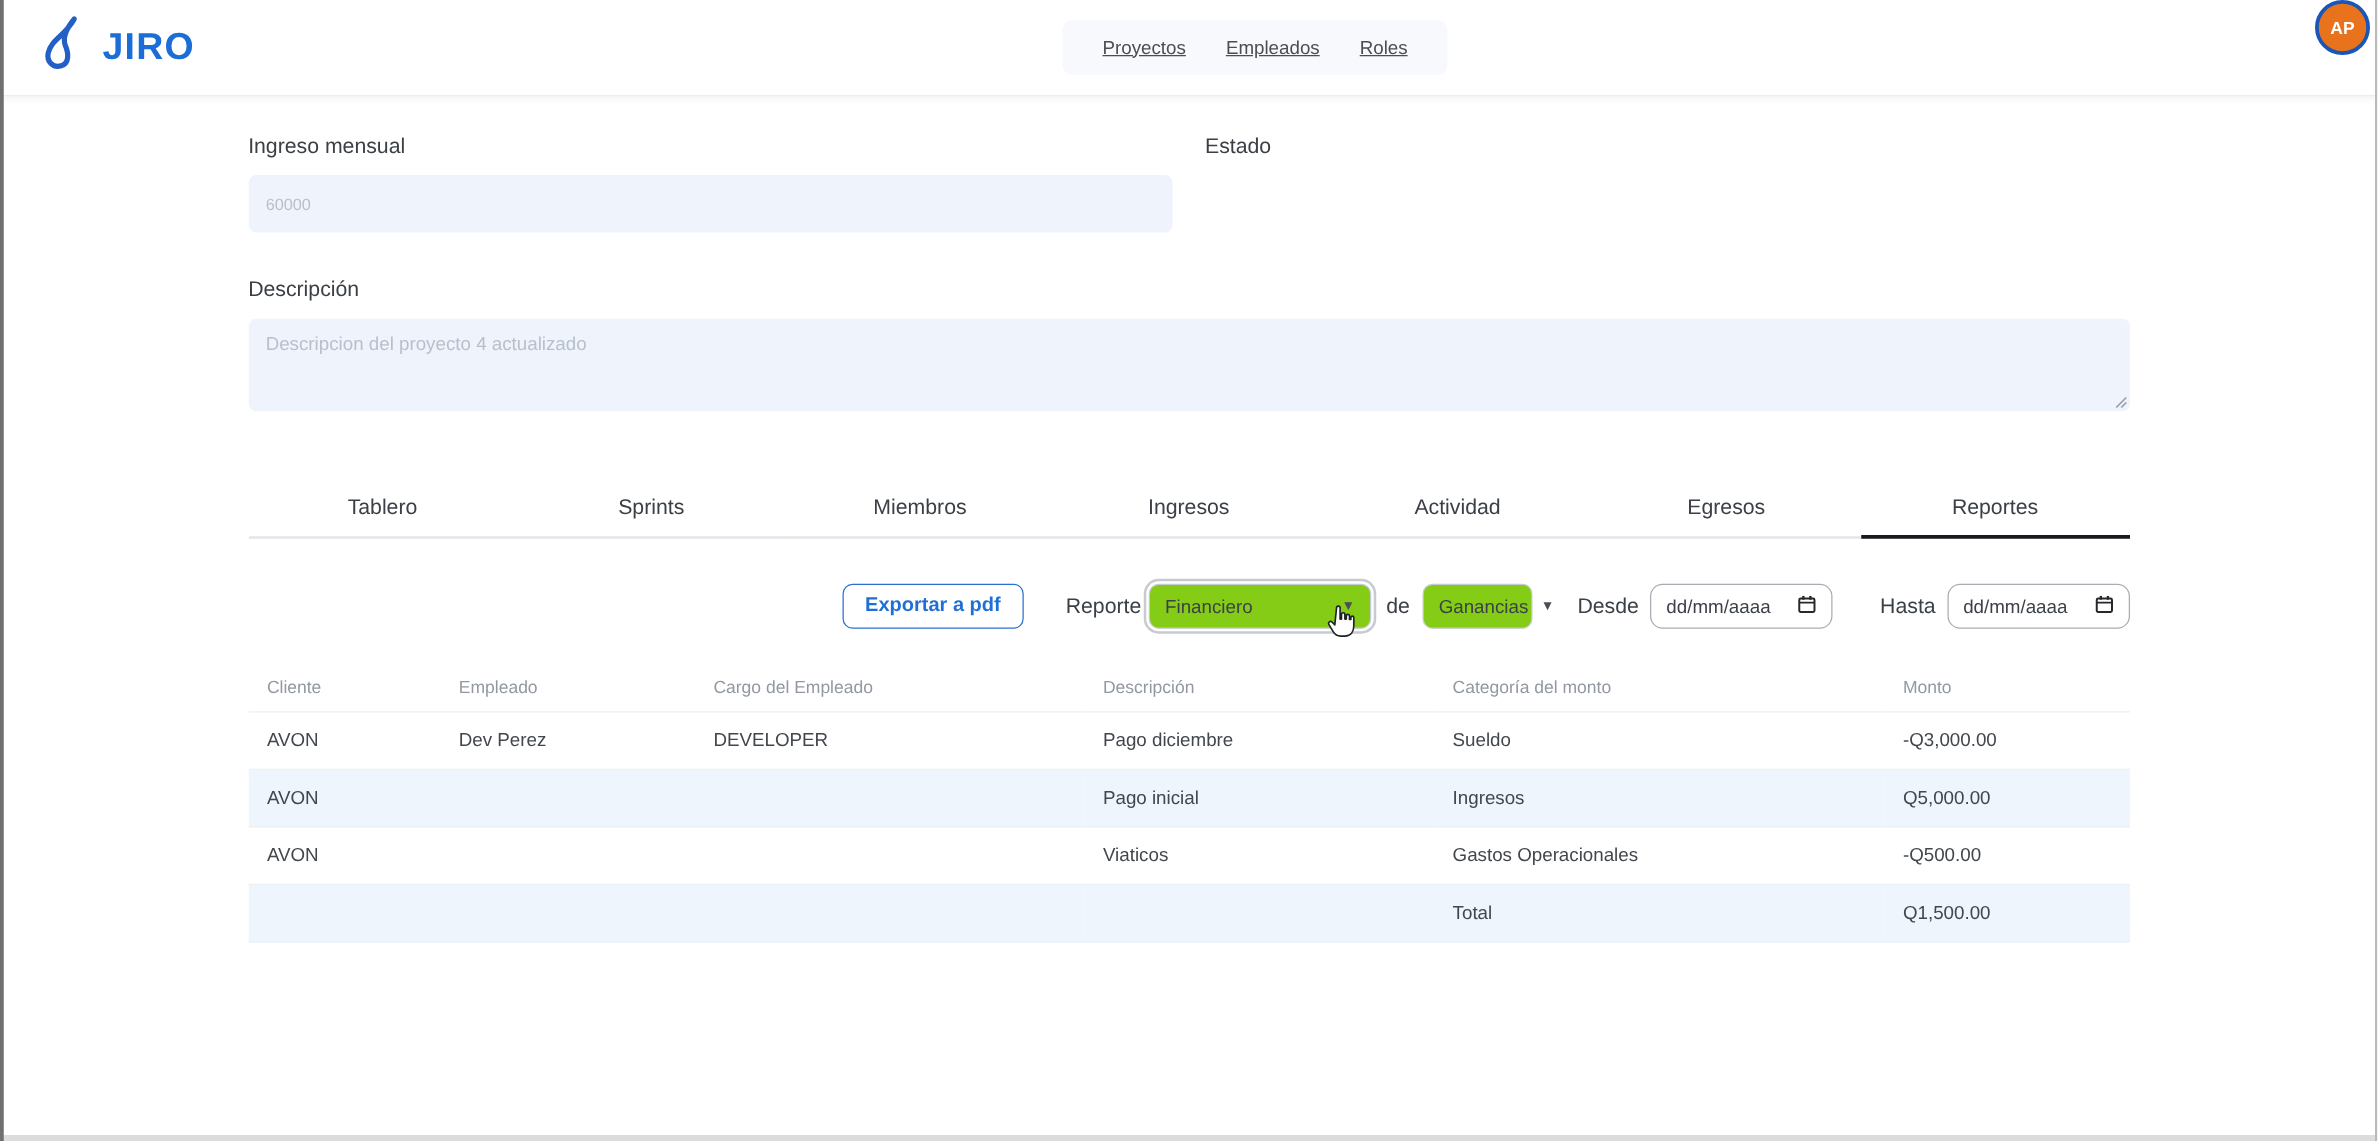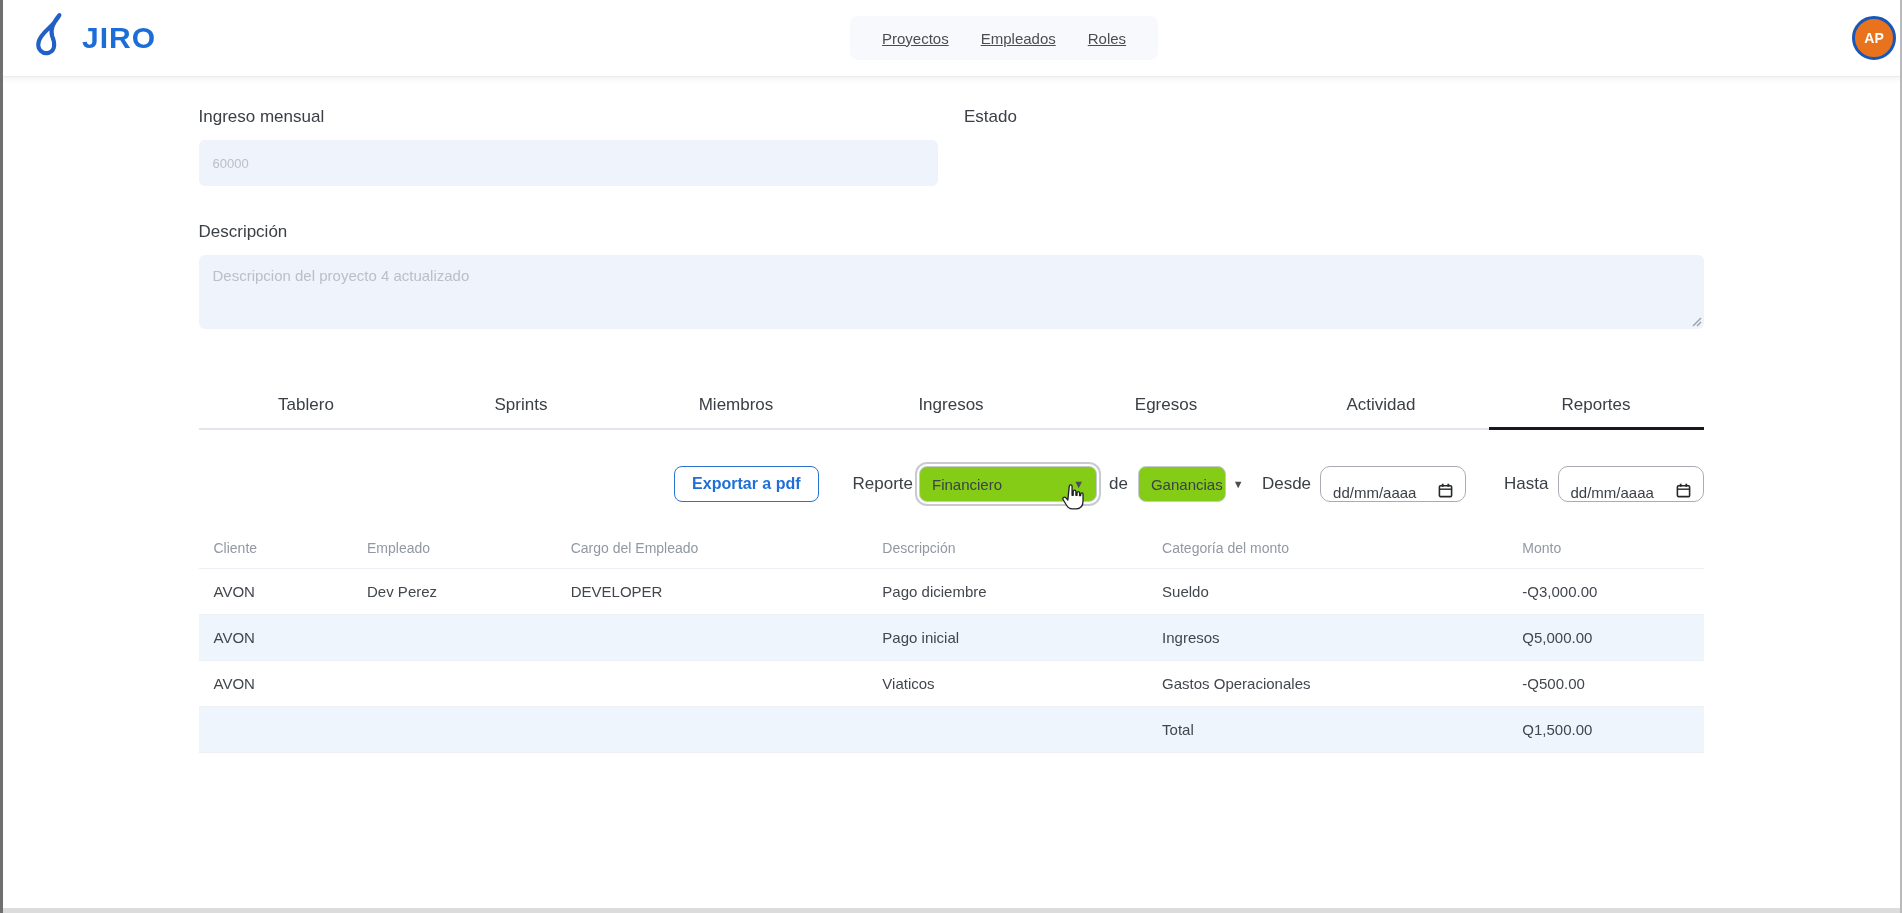--- a/index.html
+++ b/index.html
@@ -13,21 +13,21 @@
   .edge-bottom{ position:absolute; left:0; bottom:0; width:1902px; height:5px; background:#dcdcdc; z-index:49; }
 
   
   .navbar { position:relative; height:77px; background:#fff; border-bottom:1px solid #ececec;
             box-shadow:0 2px 6px rgba(0,0,0,.06); display:flex; align-items:center; padding:0 28px; z-index:10; }
   .brand { display:flex; align-items:center; gap:12px; }
   .brand-name { font-size:30px; font-weight:bold; color:#1b6ed8; letter-spacing:1px; }
   .nav-pill { position:absolute; left:850px; top:16px; height:44px; display:flex; align-items:center;
               background:#f8f9fd; border-radius:8px; padding:0 16px; }
   .nav-link { font-size:15px; color:#494e55; padding:0 16px; cursor:pointer; white-space:nowrap;text-decoration:underline; }
-  .avatar { position:absolute; right:6px; top:16px; width:44px; height:44px; border-radius:50%;
+  .avatar { position:absolute; right:6px; top:0; width:44px; height:44px; border-radius:50%;
             background:#e9731c; border:3px solid #1857b8; display:flex; align-items:center; justify-content:center;
             color:#fff; font-size:14px; font-weight:bold; }
 
   
   .content { width:1505px; margin:0 auto; padding-top:30px; }
   .form-grid { display:grid; grid-template-columns:1fr 1fr; column-gap:26px; }
   .field-label { font-size:17px; color:#3b4046; margin-bottom:13px; }
   .text-input { width:100%; height:46px; background:#eef3fc; border:none; border-radius:6px;
                 padding:0 14px; font-family:"Liberation Sans", sans-serif; font-size:13px; color:#3c4148; outline:none; }
   .text-input::placeholder { color:#b9c0cb; opacity:1; }
@@ -53,21 +53,21 @@
   .lbl-reporte { margin-left:34px; }
   .select { display:flex; align-items:center; justify-content:space-between; height:36px;
             border:1px solid #c6cad0; border-radius:8px; background:#84cc16; font-size:15px; color:#3c4148;
             padding:0 12px; cursor:pointer; }
   .select .arrow { color:#4b4f55; font-size:11px; margin-left:10px; }
   .sel-financiero { width:178px; margin-left:6px; box-shadow:0 0 0 2px #fff, 0 0 0 4px #c7cbd0; }
   .lbl-de { margin-left:12px; }
   .sel-ganancias { width:88px; margin-left:10px; }
   .lbl-desde { margin-left:36px; }
   .lbl-hasta { margin-left:38px; }
-  .date-input { display:flex; align-items:flex-end; justify-content:space-between; width:146px; height:36px;
+  .date-input { display:flex; align-items:center; justify-content:space-between; width:146px; height:36px;
                 border:1px solid #a9adb3; border-radius:10px; background:#fff; padding:0 12px;
                 font-size:15px; color:#3c4148; margin-left:9px; cursor:text; }
 
   
   table.report { width:100%; border-collapse:collapse; margin-top:24px; }
   table.report th { text-align:left; font-size:14px; font-weight:normal; color:#9298a2;
                     padding:12px 10px 12px 15px; border-bottom:1px solid #edf0f4; }
   table.report td { font-size:15px; color:#42464d; padding:14px 10px 14px 15px; border-bottom:1px solid #edf0f4; }
   table.report tbody tr:nth-child(even) { background:#eef5fd; }
   .col-cliente{width:10.1%;} .col-empleado{width:13.4%;} .col-cargo{width:20.5%;}
@@ -124,22 +124,22 @@
           </svg>
         </span>
       </div>
     </div>
 
     <div class="tabs">
       <div class="tab">Tablero</div>
       <div class="tab">Sprints</div>
       <div class="tab">Miembros</div>
       <div class="tab">Ingresos</div>
+      <div class="tab">Actividad</div>
       <div class="tab">Egresos</div>
-      <div class="tab">Actividad</div>
       <div class="tab active">Reportes</div>
     </div>
 
     <div class="controls">
       <button class="export-btn">Exportar a pdf</button>
       <span class="ctl-label lbl-reporte">Reporte</span>
       <div class="select sel-financiero">
         <span>Financiero</span>
         <span class="arrow">▼</span>
       </div>

